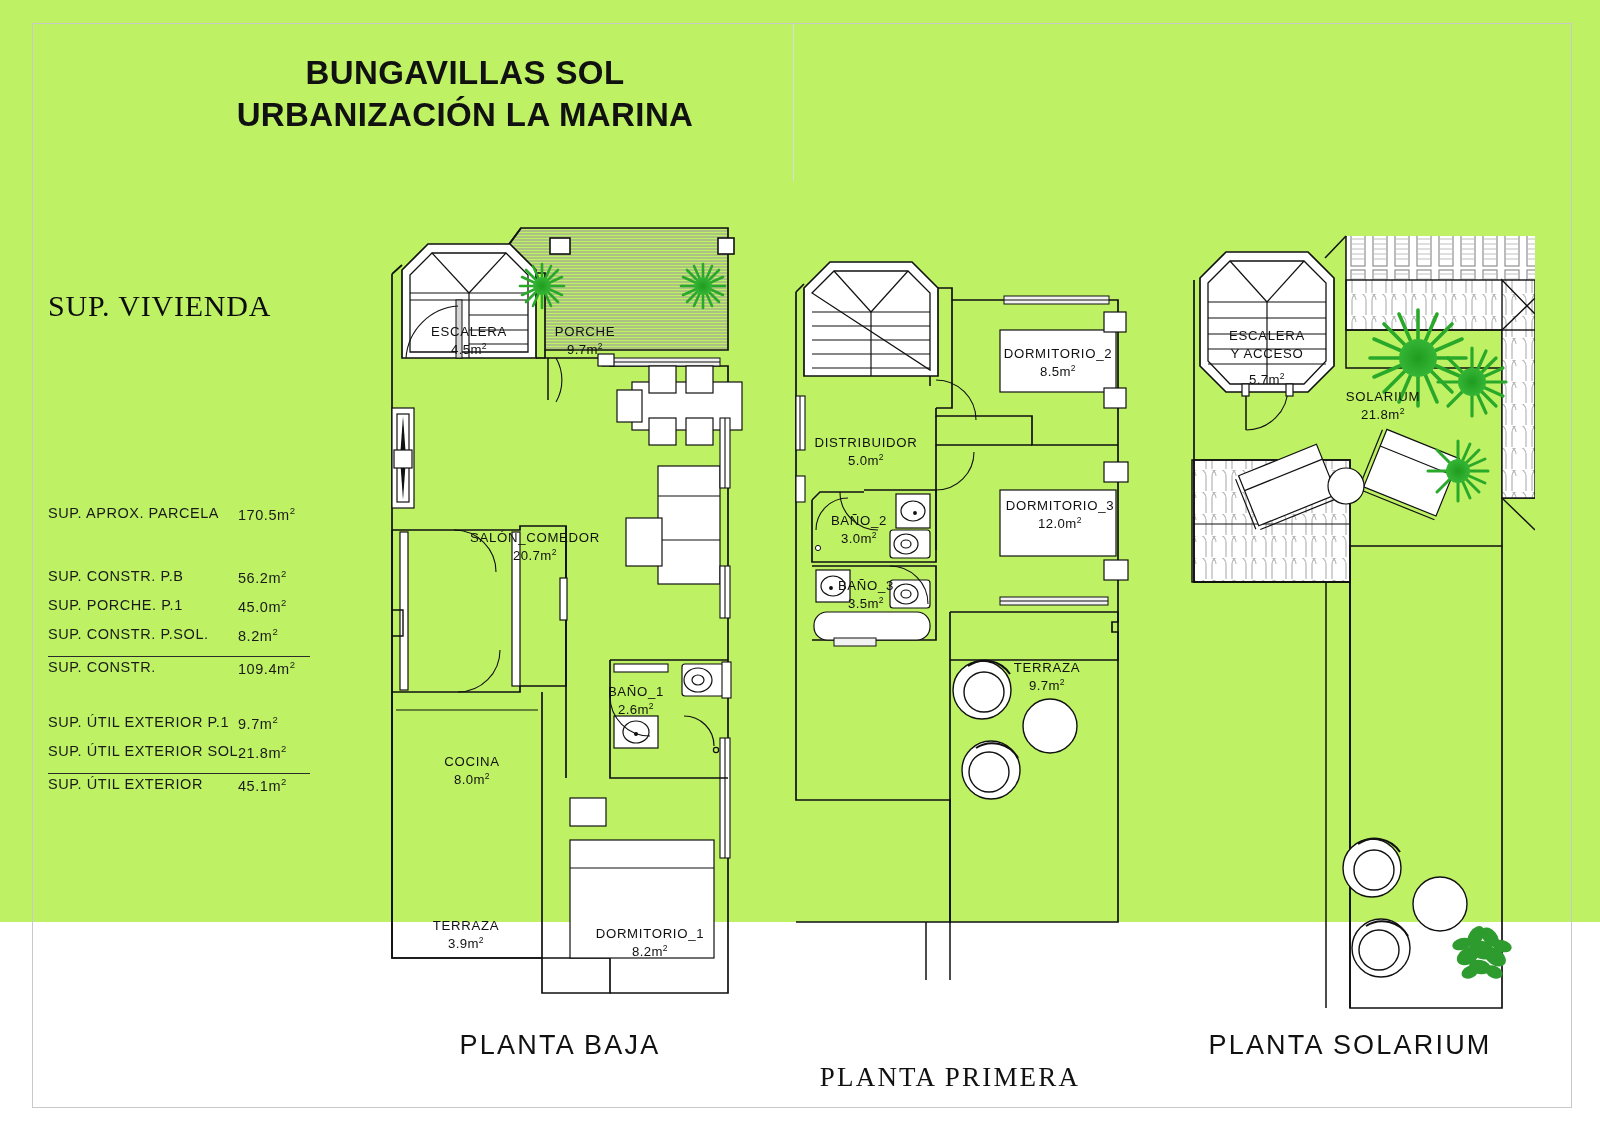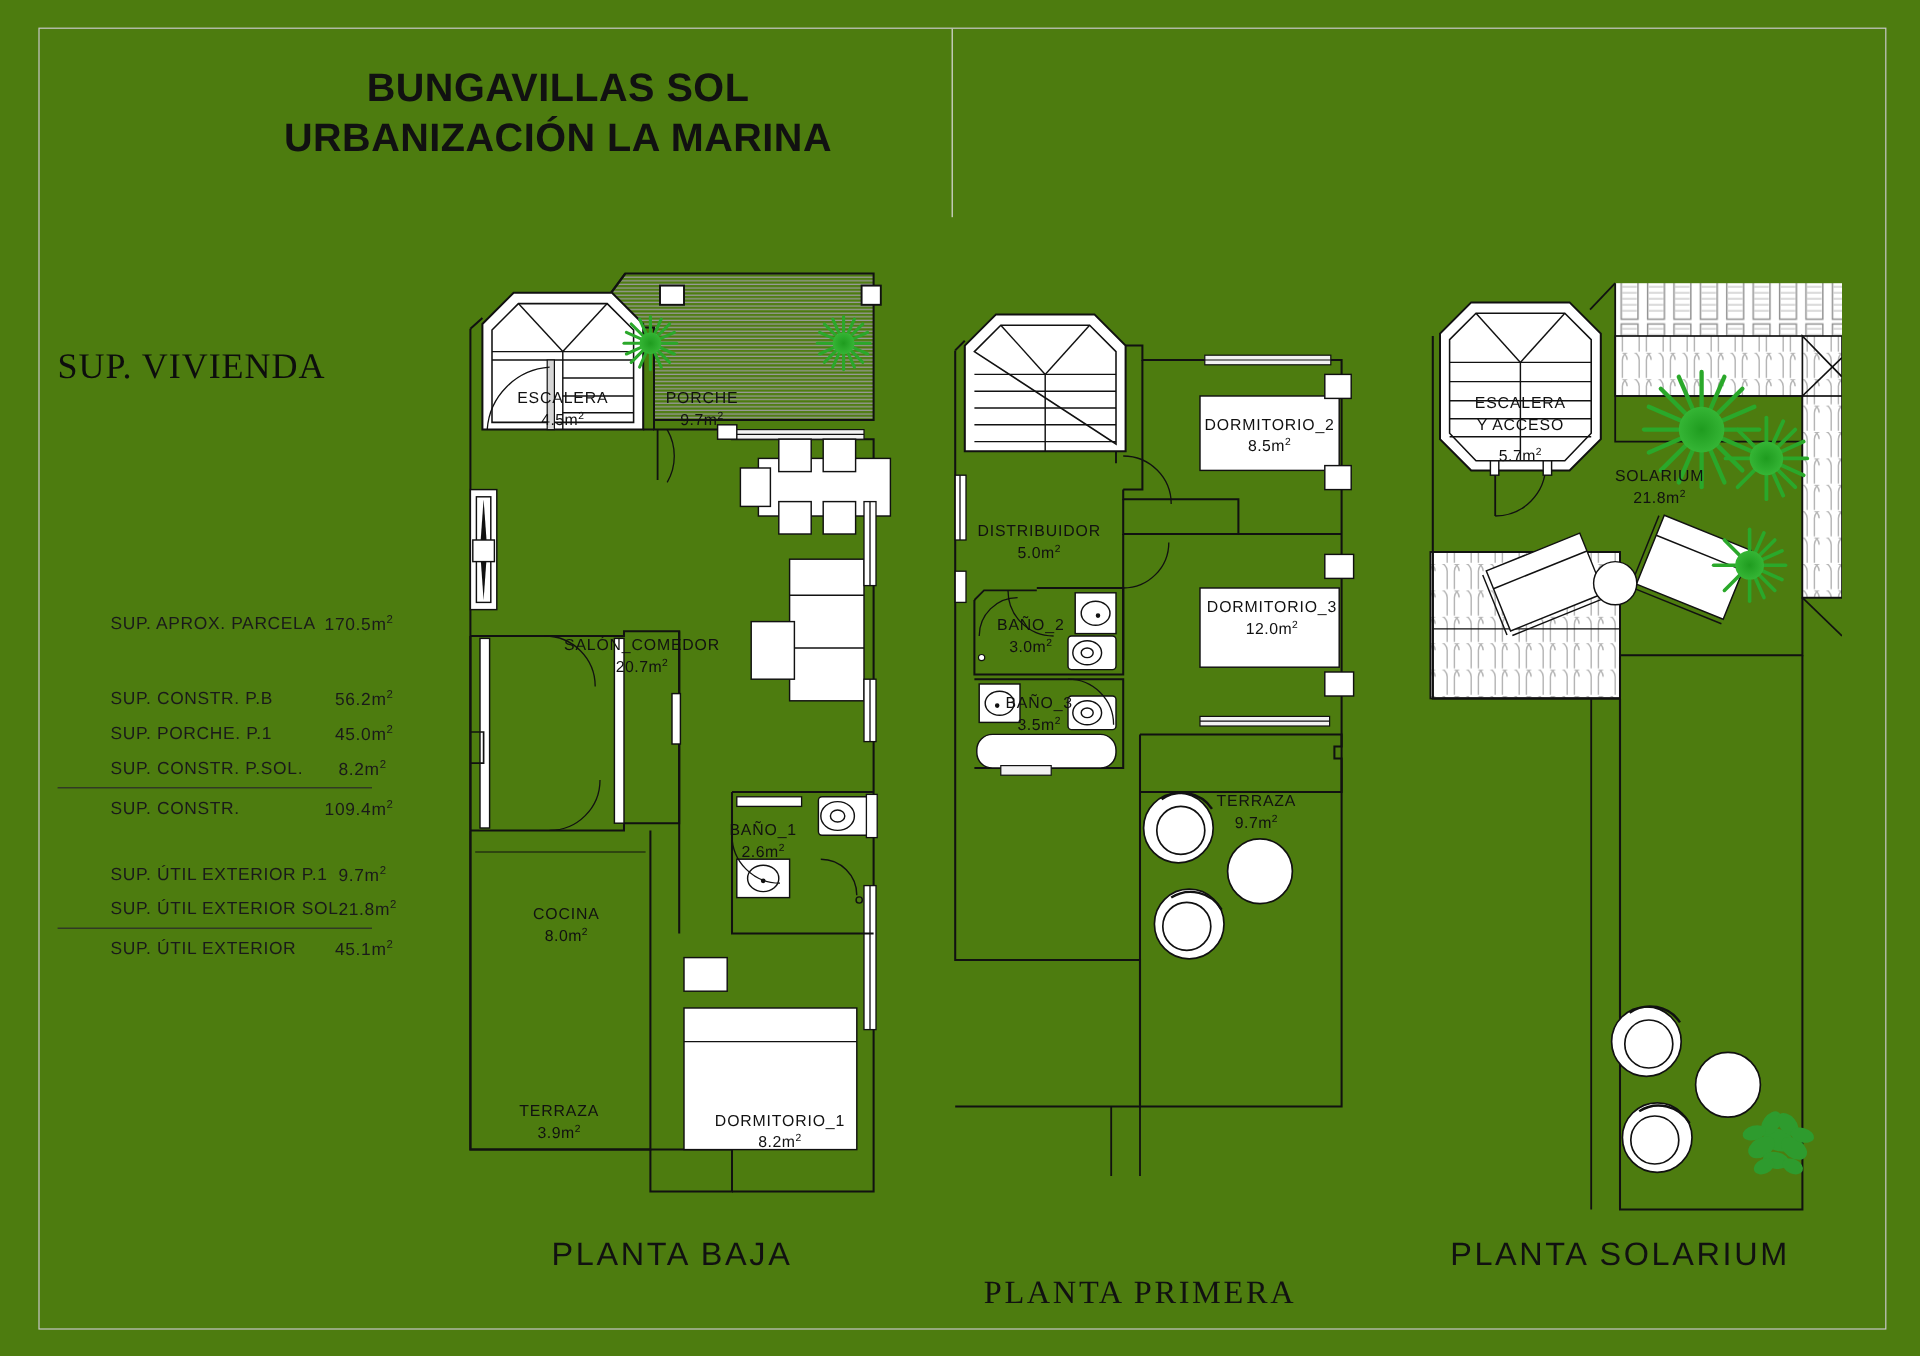--- a/index.html
+++ b/index.html
@@ -10,22 +10,22 @@
   body {
     width: 1600px;
     height: 1130px;
     position: relative;
     font-family: "Liberation Sans", sans-serif;
     overflow: hidden;
   }
   #page {
     position: absolute;
     left: 0; top: 0;
-    width: 1600px; height: 1130px;
-    background: #4d7c0f;
+    width: 1600px; height: 922px;
+    background: #bef264;
   }
   .frame {
     position: absolute;
     left: 32px; top: 23px;
     width: 1540px; height: 1085px;
     border: 1.5px solid #c9c9c9;
     box-sizing: border-box;
   }
   .vdivider {
     position: absolute;
@@ -58,26 +58,25 @@
     color: #0d0d0d;
   }
   .spec-table {
     position: absolute;
     left: 48px; top: 505px;
     width: 280px;
   }
   .spec-group { margin-bottom: 0px; }
   .spec-row {
     display: flex;
-    align-items: center;
+    align-items: flex-start;
     height: 29px;
     font-size: 14.5px;
     letter-spacing: 0.55px;
     color: #1a1a1a;
-    margin-left: 44px;
   }
   .spec-label { width: 190px; white-space: nowrap; }
   .spec-value { white-space: nowrap; }
   .spec-value sup { font-size: 9.5px; vertical-align: super; }
   .spec-rule {
     width: 262px;
     height: 1px;
     background: #2b2b2b;
     margin: 1px 0 2px 0;
   }

